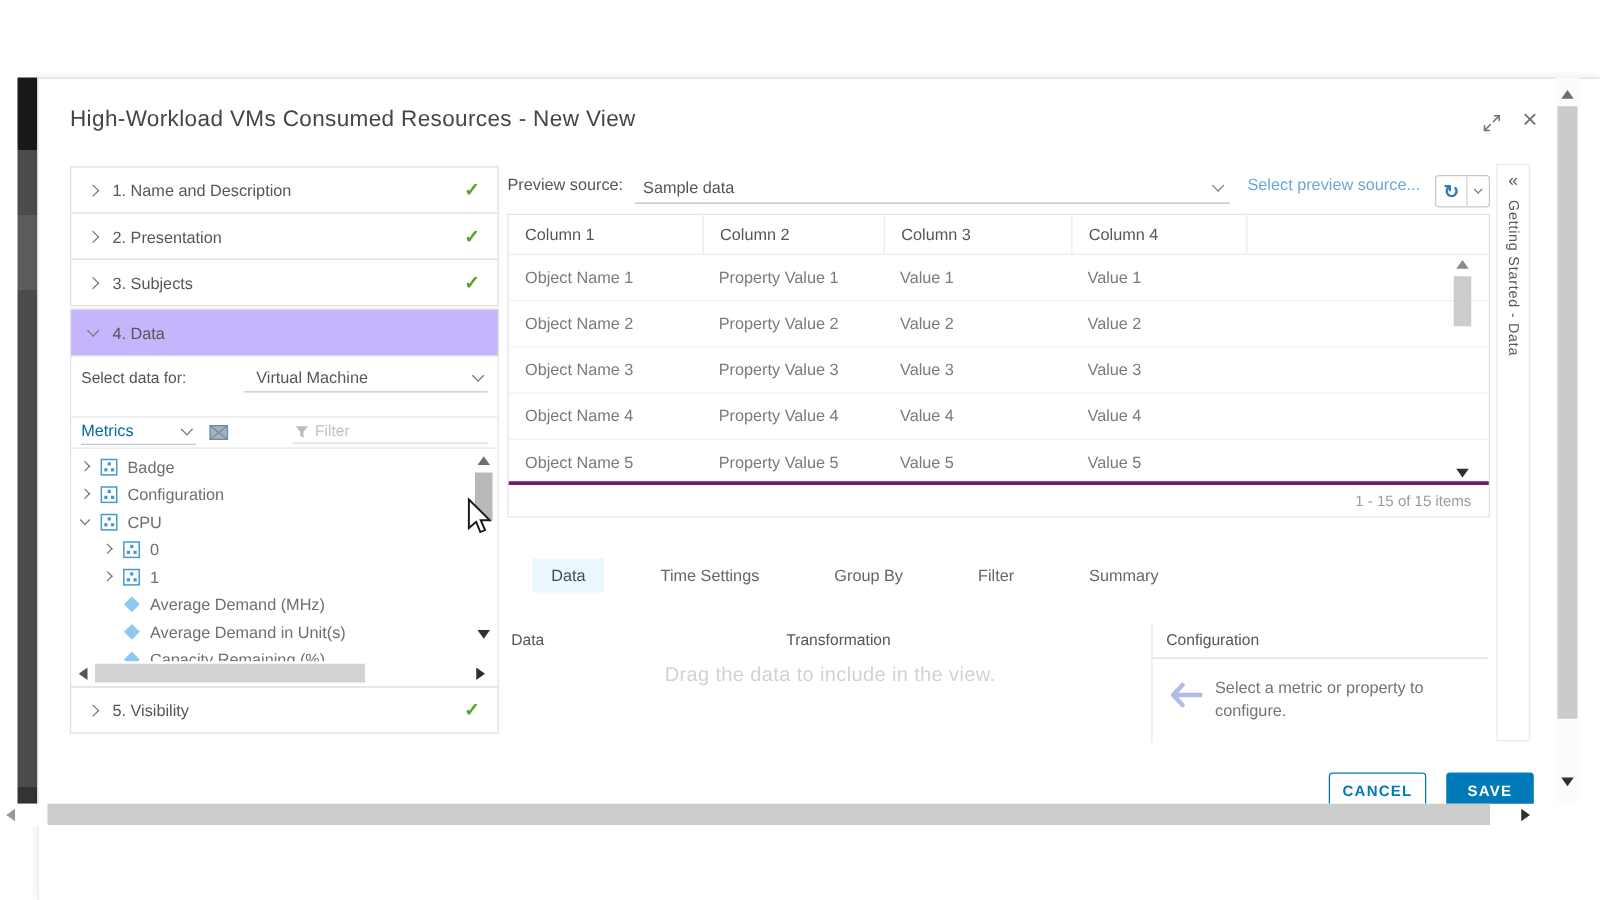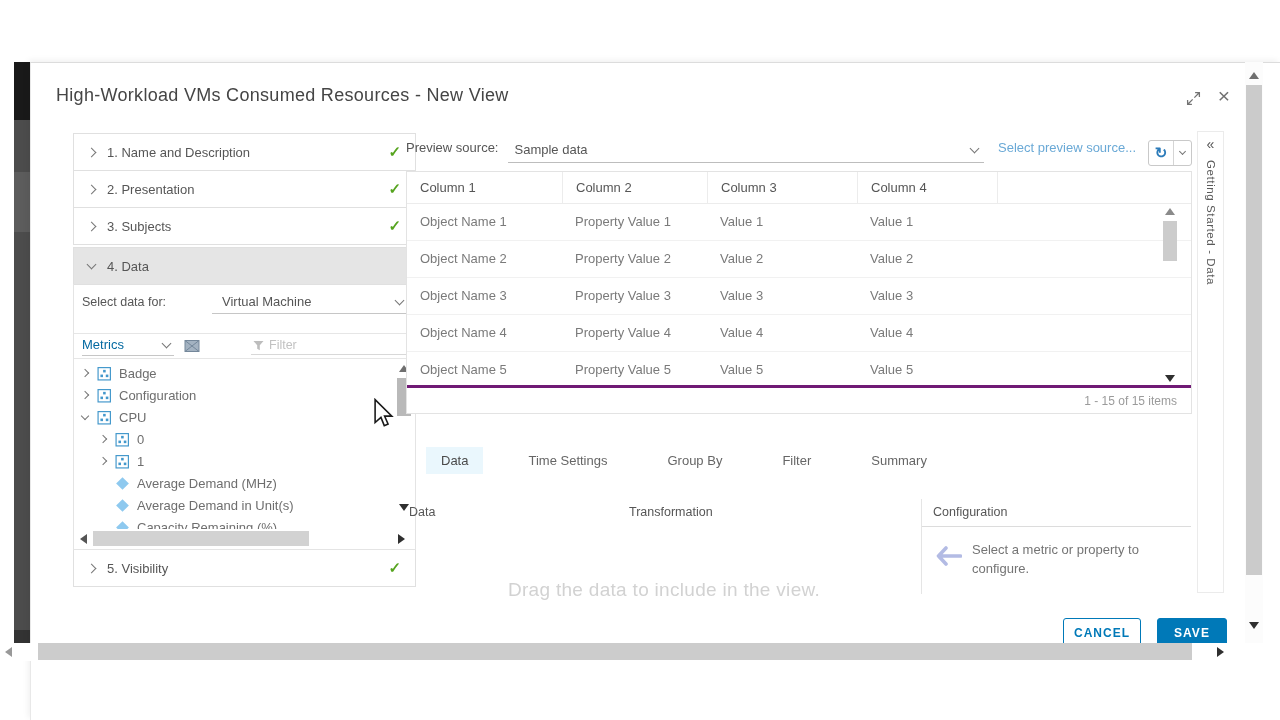--- a/index.html
+++ b/index.html
@@ -11,25 +11,25 @@
     background:linear-gradient(#191919 0px,#191919 58px,#4c4c4c 58px,#4c4c4c 110px,#5c5c5c 110px,#5c5c5c 170px,#4c4c4c 170px,#4c4c4c 568px,#333 568px,#333 581px); }
 
   
   .modal { position:absolute; left:30px; top:62px; width:1250px; height:658px; background:#fff;
     border-top:1px solid #dcdcdc; border-left:1px solid #e8e8e8; box-shadow:-2px -2px 6px rgba(0,0,0,.06); }
   .dlg-title { position:absolute; left:25px; top:22px; font-size:18px; color:#454545; letter-spacing:.3px; }
   .dlg-expand { position:absolute; left:1155px; top:28px; width:16px; height:16px; cursor:pointer; }
   .dlg-close { position:absolute; left:1183px; top:21px; width:20px; height:24px; font-size:21px; color:#717171; font-weight:300; cursor:pointer; line-height:24px; text-align:center; }
 
   
-  .steps { position:absolute; left:42px; top:70px; width:343px; }
+  .steps { position:absolute; left:25px; top:70px; width:343px; }
   .step-row { height:38px; border:1px solid #e0e0e0; background:#fff; display:flex; align-items:center;
     padding:0 14px; margin-top:-1px; cursor:pointer; }
   .step-row:first-child { margin-top:0; }
-  .step-row.active { background:#e5e5e5; margin-top:2px; }
+  .step-row.active { background:#c4b5fd; margin-top:2px; }
   .step-label { font-size:13px; color:#565656; margin-left:12px; flex:1; }
   .check { color:#56a41f; font-size:15px; font-weight:bold; }
   .chev { width:7px; height:7px; border-right:1.5px solid #767676; border-bottom:1.5px solid #767676; display:inline-block; flex:none; }
   .chev.r { transform:rotate(-45deg); }
   .chev.d { transform:rotate(45deg); margin-top:-3px; }
 
   .step-body { border:1px solid #e4e4e4; border-top:none; height:266px; margin-top:-1px; position:relative; overflow:hidden; }
   .sel-row { height:49px; display:flex; align-items:flex-start; padding:8px 8px 0 8px;gap:44px; }
   .sel-label { width:86px; font-size:12.5px; color:#565656; line-height:1.3; padding-top:2px; }
   .sel-ctl { flex:1; display:flex; align-items:center; border-bottom:1px solid #c6c6c6; padding:2px 4px 4px 10px; cursor:pointer; }
@@ -82,21 +82,21 @@
   .tbl-scroll .tri-down { position:absolute; bottom:2px; left:3px; }
   .tbl-footer { position:absolute; left:0; right:0; bottom:0; height:28px; border-top:3px solid #701a75; font-size:12px; color:#9b9b9b; text-align:right; line-height:27px; padding-right:14px; }
 
   
   .tabs { position:absolute; left:395px; top:384px; display:flex; gap:30px; }
   .tab { font-size:13px; color:#666; padding:6px 15px; cursor:pointer; }
   .tab.active { background:#eaf7fd; color:#4a4a4a; }
 
   
   .ed-head { position:absolute; font-size:12.5px; color:#565656; }
-  .drag-hint { position:absolute; left:375px; top:469px; width:516px; text-align:center; font-size:19px; color:#d2d2d2; letter-spacing:.3px;margin-top:47px; }
+  .drag-hint { position:absolute; left:375px; top:469px; width:516px; text-align:center; font-size:16px; color:#d2d2d2; letter-spacing:.3px; }
   .config-panel { position:absolute; left:890px; top:436px; width:270px; height:95px; border-left:1px solid #e5e5e5; }
   .config-title { font-size:12.5px; color:#565656; padding:6px 0 7px 11px; border-bottom:1px solid #dcdcdc; }
   .config-hint { display:flex; margin-top:14px; padding-left:13px; }
   .config-hint-text { font-size:13px; color:#747474; line-height:1.45; width:205px; margin-left:10px; }
 
   
   .gs-rail { position:absolute; left:1166px; top:68px; width:27px; height:462px; border:1px solid #ebebeb; background:#fff;
     display:flex; flex-direction:column; align-items:center; cursor:pointer; }
   .gs-collapse { font-size:14px; color:#565656; margin-top:4px; }
   .gs-label { writing-mode:vertical-rl; font-size:11.5px; color:#5a5a5a; letter-spacing:.6px; margin-top:8px; }

